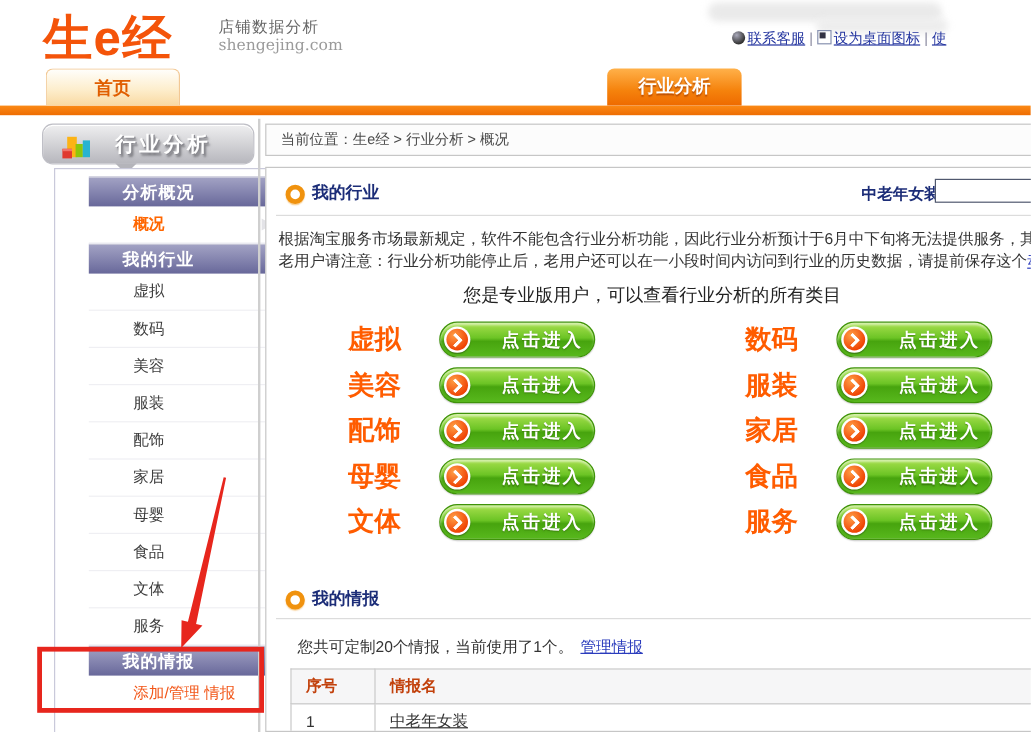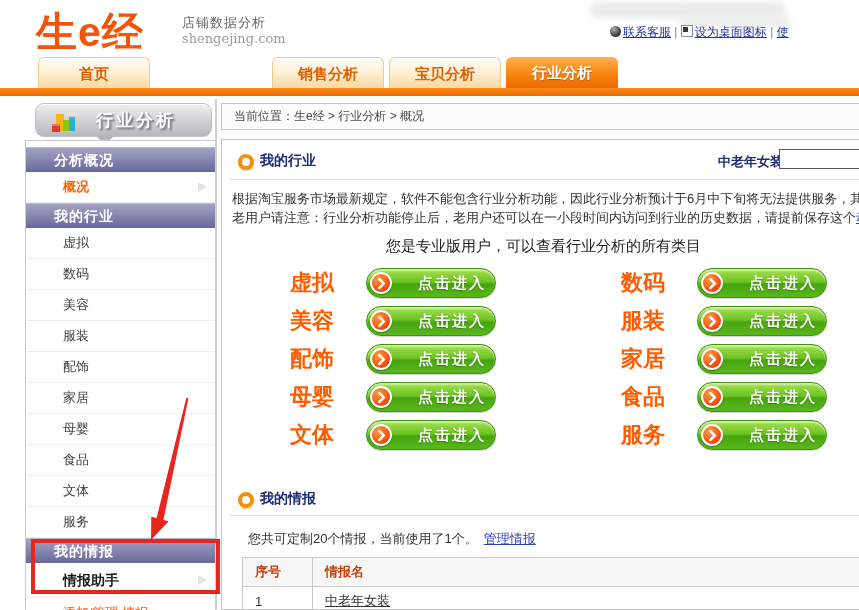--- a/index.html
+++ b/index.html
@@ -23,21 +23,21 @@
   .tabbar { position:absolute; left:0; top:57px; width:859px; height:39px; }
   .tabbar .bar { position:absolute; left:0; top:31px; width:859px; height:8px; background:linear-gradient(#fb8a16,#ee6c02); }
   .tab { position:absolute; top:0; height:31px; width:112px; line-height:31px; text-align:center; font-size:15px; font-weight:bold; border-radius:6px 6px 0 0; box-sizing:border-box; cursor:pointer; }
   .tab.inactive { background:linear-gradient(#fffefb,#fdeecd 55%,#f9d9a2); border:1px solid #f2c894; border-bottom:none; color:#e05e00; }
   .tab.active { background:linear-gradient(#ffb14a,#f5820c 60%,#ee6a00); color:#fff; text-shadow:0 1px 1px rgba(150,50,0,.6); }
   
   .side-band { position:absolute; left:35px; top:103px; width:177px; height:34px; background:linear-gradient(#efeff0,#b7b7bd); border:1px solid #bfbfc6; border-radius:9px; box-sizing:border-box; box-shadow:inset 0 1px 0 #fff; }
   .side-band .title { position:absolute; left:60px; top:5px; font-size:17px; font-weight:bold; color:#fff; letter-spacing:3px; text-shadow:1px 1px 0 #8a8a90, 2px 2px 2px #77777c; }
   .side-band svg { position:absolute; left:12px; top:3px; }
   .side-notch { position:absolute; left:96px; top:136px; width:0; height:0; border-left:9px solid transparent; border-right:9px solid transparent; border-top:9px solid #b4b4ba; }
-  .side-panel { position:absolute; left:25px; top:140px; width:192px; height:470px; border:1px solid #c9c9da; border-bottom:none; background:#fff; box-sizing:border-box; overflow:hidden; }
+  .side-panel { position:absolute; left:45px; top:140px; width:192px; height:470px; border:1px solid #c9c9da; border-bottom:none; background:#fff; box-sizing:border-box; overflow:hidden;padding-left:28px; }
   .side-sec { height:25px; line-height:25px; background:linear-gradient(#a2a2c4,#68689a); color:#fff; font-size:14px; font-weight:bold; padding-left:28px; border-top:1px solid #babacf; box-sizing:border-box; letter-spacing:1px; }
   .side-sec.first { margin-top:6px; }
   .side-item { position:relative; height:30px; line-height:30px; padding-left:37px; font-size:13px; color:#3c3c3c; border-bottom:1px solid #efeff3; cursor:pointer; }
   .side-item.active { color:#ff6600; font-weight:bold; }
   .side-item.boldrow { font-weight:bold; color:#1a1a1a; font-size:14px; height:34px; line-height:34px; }
   .side-item.orange { color:#f25618; border-bottom:none; }
   .arrow-right { position:absolute; right:9px; top:50%; margin-top:-5px; width:0; height:0; border-left:9px solid #e3e3e7; border-top:5px solid transparent; border-bottom:5px solid transparent; }
   .divider-v { position:absolute; left:215px; top:99px; width:2px; height:511px; background:#cfcfcf; }
   
   .crumb { position:absolute; left:221px; top:103px; width:645px; height:27px; box-sizing:border-box; border:1px solid #c6c6c6; background:#fcfcfc; line-height:25px; padding-left:12px; font-size:12px; color:#4a4a4a; }
@@ -89,22 +89,20 @@
   <span class="cs-icon"></span><a>联系客服</a>
   <span>|</span>
   <span class="desk-icon"></span><a>设为桌面图标</a>
   <span>|</span>
   <a>使</a>
 </div>
 
 <div class="tabbar">
   <div class="bar"></div>
   <div class="tab inactive" style="left:38px">首页</div>
-  <div class="tab inactive" style="left:272px">销售分析</div>
-  <div class="tab inactive" style="left:389px">宝贝分析</div>
   <div class="tab active" style="left:506px">行业分析</div>
 </div>
 
 <div class="side-band">
   <svg width="30" height="30" viewBox="0 0 30 30">
     <rect x="8" y="7" width="8" height="17" fill="#fcb315"></rect>
     <rect x="15" y="13" width="6" height="11" fill="#8dc60c"></rect>
     <rect x="21" y="10" width="6" height="14" fill="#27b3d2"></rect>
     <rect x="4" y="17" width="8" height="8" fill="#e03a2f"></rect>
     <rect x="4" y="17" width="8" height="2" fill="#f0756a"></rect>
@@ -124,24 +122,20 @@
   <div class="side-item">数码</div>
   <div class="side-item">美容</div>
   <div class="side-item">服装</div>
   <div class="side-item">配饰</div>
   <div class="side-item">家居</div>
   <div class="side-item">母婴</div>
   <div class="side-item">食品</div>
   <div class="side-item">文体</div>
   <div class="side-item">服务</div>
   <div class="side-sec">我的情报</div>
-  <div class="side-item boldrow">
-    <span>情报助手</span>
-    <span class="arrow-right"></span>
-  </div>
   <div class="side-item orange">添加/管理 情报</div>
 </div>
 <div class="divider-v"></div>
 
 <div class="crumb">当前位置：生e经 &gt; 行业分析 &gt; 概况</div>
 
 <div class="main">
   <span class="ring-icon" id="ind-icon"></span>
   <span class="sec-title" id="ind-title">我的行业</span>
   <span id="search-label">中老年女装:</span>

